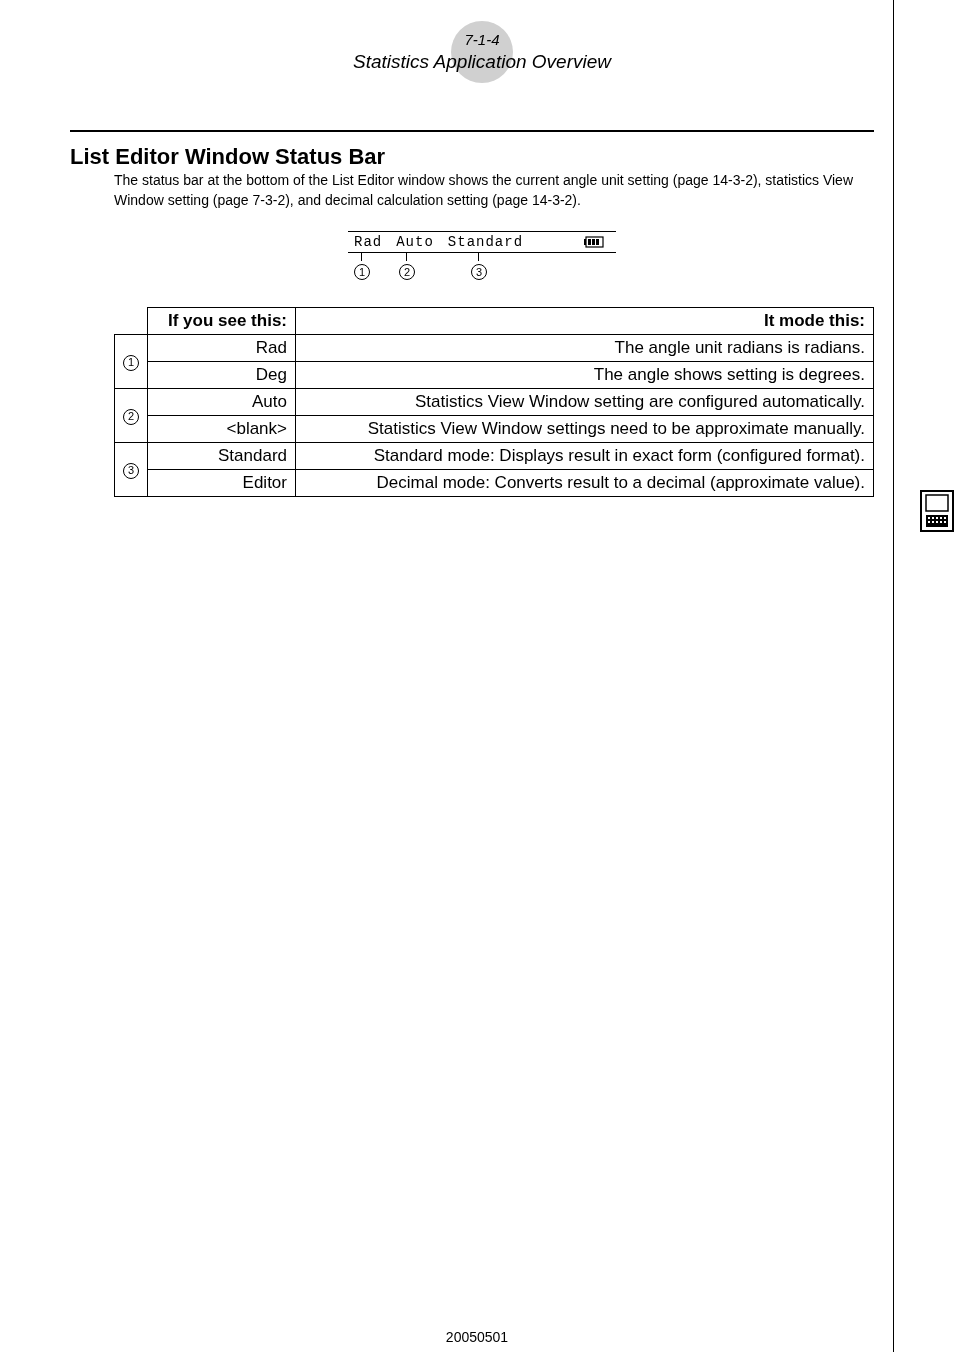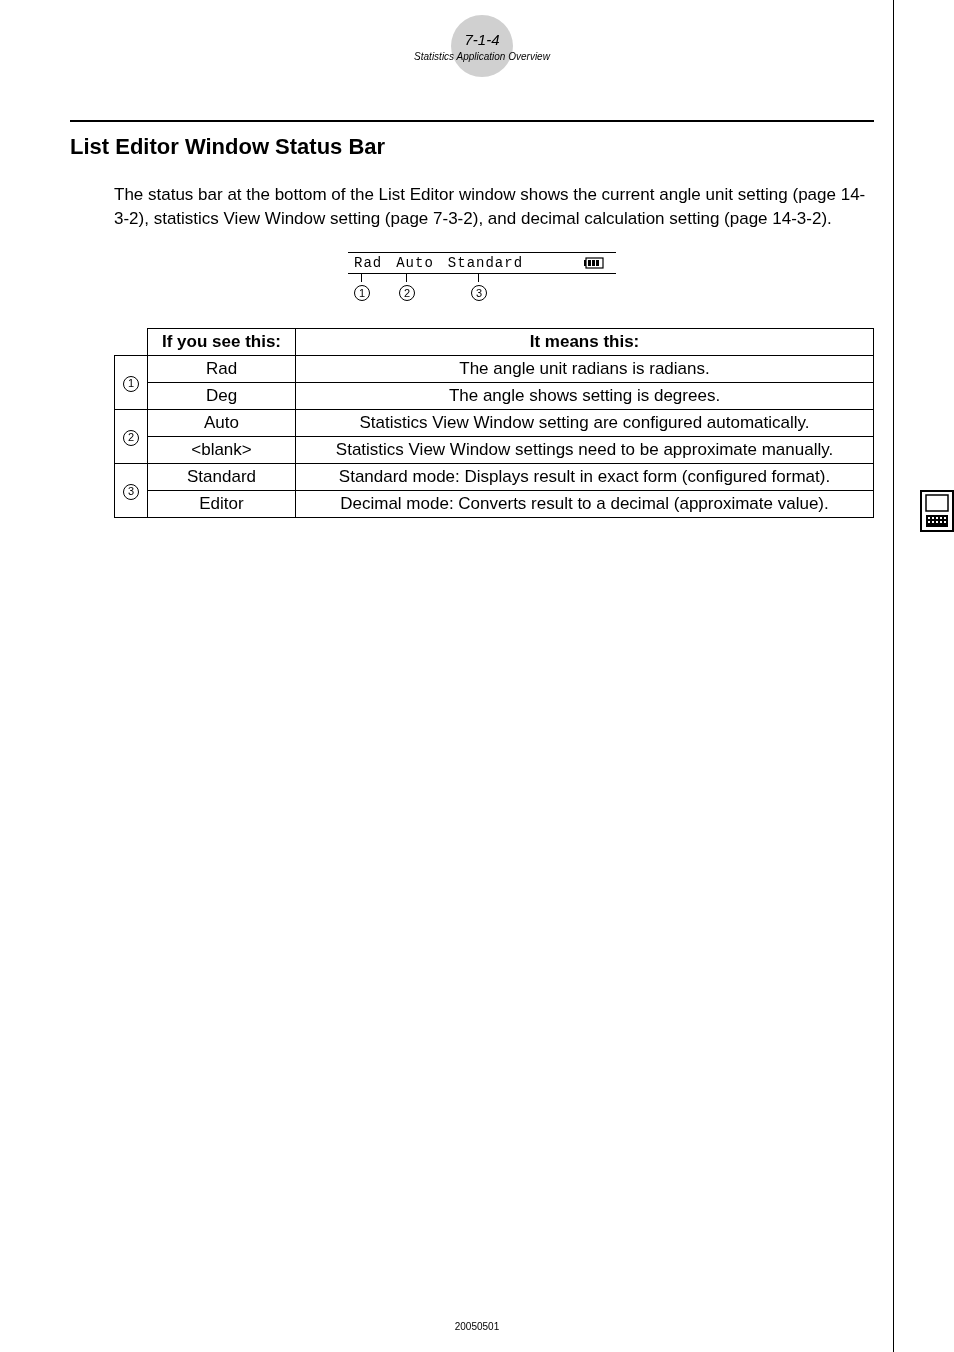--- a/index.html
+++ b/index.html
@@ -55,36 +55,36 @@
       font-size: 15px;
       color: #000;
       line-height: 1.3;
     }
     .header-page-num {
       font-style: italic;
       font-size: 15px;
     }
     .header-subtitle {
       font-style: italic;
-      font-size: 10px;
+      font-size: 19px;
     }
     .divider-line {
       height: 2px;
       background: #000;
       margin-top: 56px;
       margin-bottom: 12px;
       margin-right: 20px;
     }
     .section-title {
       font-size: 22px;
       font-weight: bold;
-      margin-bottom: 23px;
+      margin-bottom: 0;
     }
     .body-text {
-      font-size: 17px;
+      font-size: 14px;
       line-height: 1.45;
       margin-left: 44px;
       margin-right: 20px;
       margin-bottom: 20px;
     }
     .status-bar-image {
       text-align: center;
       margin-bottom: 24px;
     }
     .status-bar-box {
@@ -160,21 +160,21 @@
     .data-table {
       border-collapse: collapse;
       margin-left: 44px;
       margin-right: 20px;
       width: calc(100% - 64px);
       font-size: 17px;
     }
     .data-table td, .data-table th {
       border: 1px solid #000;
       padding: 3px 8px;
-      text-align: center;
+      text-align: right;
       vertical-align: middle;
     }
     .data-table th {
       font-weight: bold;
     }
     .num-cell {
       width: 32px;
       text-align: center;
       padding: 2px;
     }
@@ -185,24 +185,24 @@
       position: absolute;
       right: 0;
       top: 490px;
     }
     .calc-svg {
       width: 34px;
       height: 42px;
     }
     .footer-date {
       position: absolute;
-      bottom: 20px;
+      bottom: 7px;
       left: 50%;
       transform: translateX(-50%);
-      font-size: 10px;
+      font-size: 14px;
       color: #000;
     }
   </style>
 </head>
 <body>
 
 <div class="page-container">
   <div class="right-border"></div>
 
   <div class="header-badge">
@@ -247,21 +247,21 @@
         <span class="label-num label-3"><span class="circled-num">3</span></span>
       </div>
     </div>
   </div>
 
   <table class="data-table">
     <tbody>
         <tr>
       <td class="num-cell" style="border-top:none;border-left:none;"></td>
       <th class="see-cell">If you see this:</th>
-      <th>It means this:</th>
+      <th>It mode this:</th>
     </tr>
     <tr>
       <td class="num-cell" rowspan="2"><span class="circled-num">1</span></td>
       <td class="see-cell">Rad</td>
       <td>The angle unit radians is radians.</td>
     </tr>
     <tr>
       <td class="see-cell">Deg</td>
       <td>The angle shows setting is degrees.</td>
     </tr>

